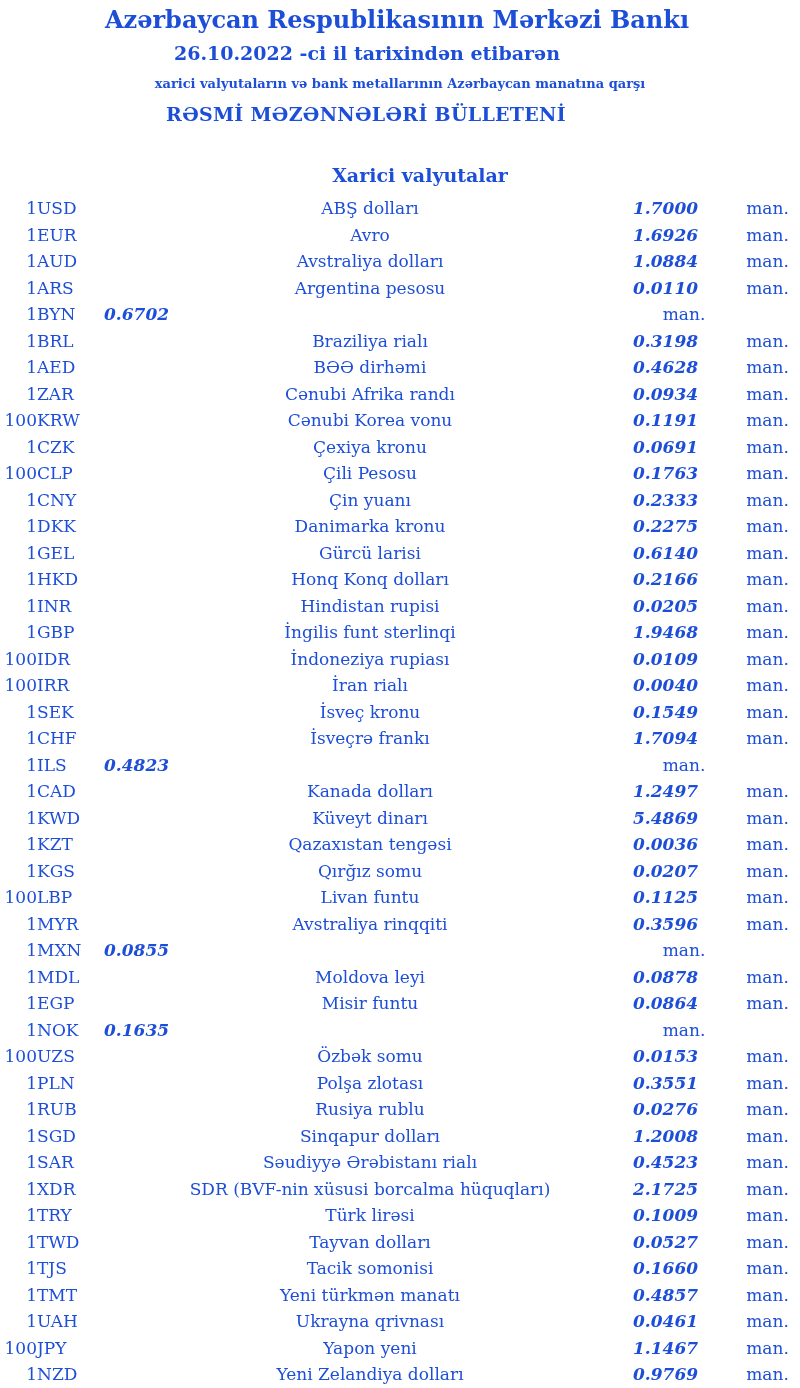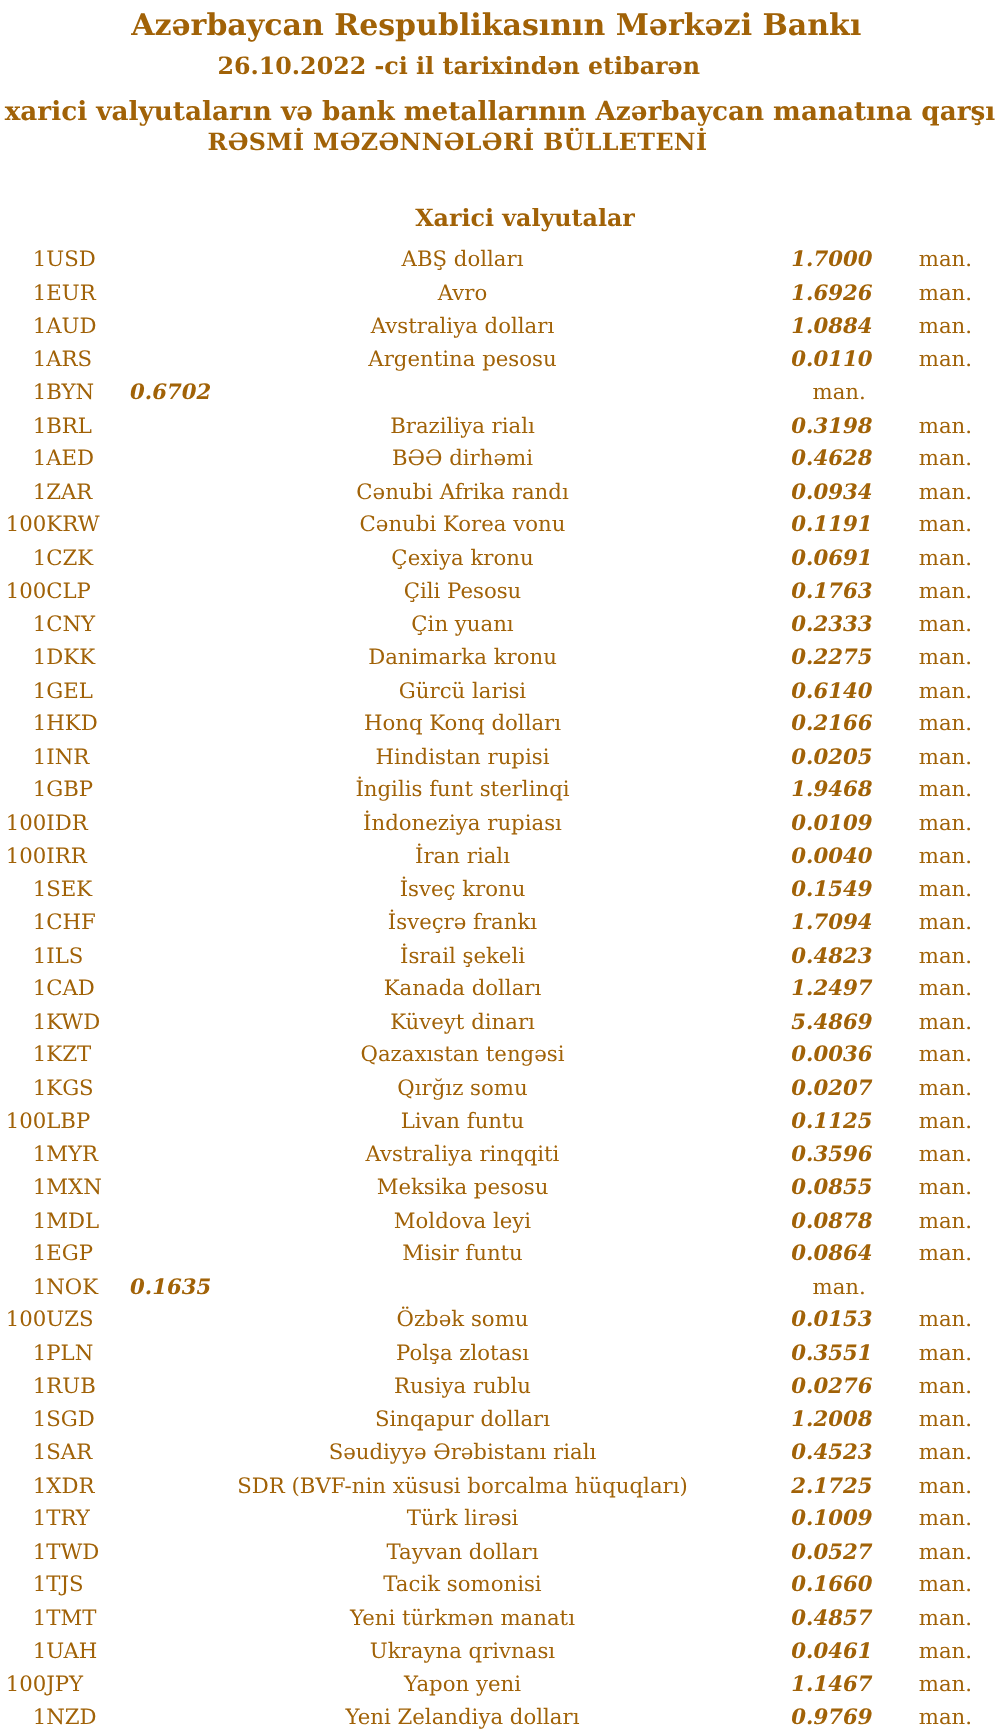--- a/index.html
+++ b/index.html
@@ -19,21 +19,21 @@
   .center-line {
     position: absolute;
     left: 0;
     width: 800px;
     text-align: center;
     font-weight: bold;
     white-space: nowrap;
   }
   .bank-name      { top: 5px;   font-size: 24px; transform: translateX(-3px); }
   .date-line      { top: 42px;  font-size: 19px; transform: translateX(-33px); }
-  .subtitle-line  { top: 76px;  font-size: 21px; }
+  .subtitle-line  { top: 76px;  font-size: 13px; }
   .bulletin-title { top: 103px; font-size: 19px; transform: translateX(-34px); letter-spacing: 0.3px; }
   .section-title  { top: 164px; font-size: 19px; transform: translateX(20px); }
 
   .rates-table {
     position: absolute;
     top: 195px;
     left: 0;
     width: 800px;
   }
   .row {
@@ -41,26 +41,26 @@
     grid-template-columns: 37px 67px 1fr 85px 82px;
     height: 26.5px;
     font-size: 17px;
     line-height: 26.5px;
     white-space: nowrap;
   }
   .qty  { text-align: right; }
   .code { text-align: left; }
   .name { padding-left: 3px; text-align: center; }
   .rate { text-align: left; font-weight: bold; font-style: italic; }
-  .unit { padding-left: 17px; text-align: left; }
+  .unit { padding-left: 17px; text-align: center; }
 </style>
 </head>
 <body>
 
-<div class="page" style="color: #a16207; background: rgb(255, 255, 255);">
+<div class="page" style="color: #1d4ed8; background: rgb(255, 255, 255);">
 
   <div class="center-line bank-name">Azərbaycan Respublikasının Mərkəzi Bankı</div>
 
   <div class="center-line date-line">26.10.2022 -ci il tarixindən etibarən</div>
 
   <div class="center-line subtitle-line">xarici valyutaların və bank metallarının Azərbaycan manatına qarşı</div>
 
   <div class="center-line bulletin-title">RƏSMİ MƏZƏNNƏLƏRİ BÜLLETENİ</div>
 
   <div class="center-line section-title">Xarici valyutalar</div>
@@ -229,21 +229,20 @@
     <span class="qty">1</span>
     <span class="code">CHF</span>
     <span class="name">İsveçrə frankı</span>
     <span class="rate">1.7094</span>
     <span class="unit">man.</span>
   </div>
 
   <div class="row">
     <span class="qty">1</span>
     <span class="code">ILS</span>
-    <span class="name">İsrail şekeli</span>
     <span class="rate">0.4823</span>
     <span class="unit">man.</span>
   </div>
 
   <div class="row">
     <span class="qty">1</span>
     <span class="code">CAD</span>
     <span class="name">Kanada dolları</span>
     <span class="rate">1.2497</span>
     <span class="unit">man.</span>
@@ -285,21 +284,20 @@
     <span class="qty">1</span>
     <span class="code">MYR</span>
     <span class="name">Avstraliya rinqqiti</span>
     <span class="rate">0.3596</span>
     <span class="unit">man.</span>
   </div>
 
   <div class="row">
     <span class="qty">1</span>
     <span class="code">MXN</span>
-    <span class="name">Meksika pesosu</span>
     <span class="rate">0.0855</span>
     <span class="unit">man.</span>
   </div>
 
   <div class="row">
     <span class="qty">1</span>
     <span class="code">MDL</span>
     <span class="name">Moldova leyi</span>
     <span class="rate">0.0878</span>
     <span class="unit">man.</span>

